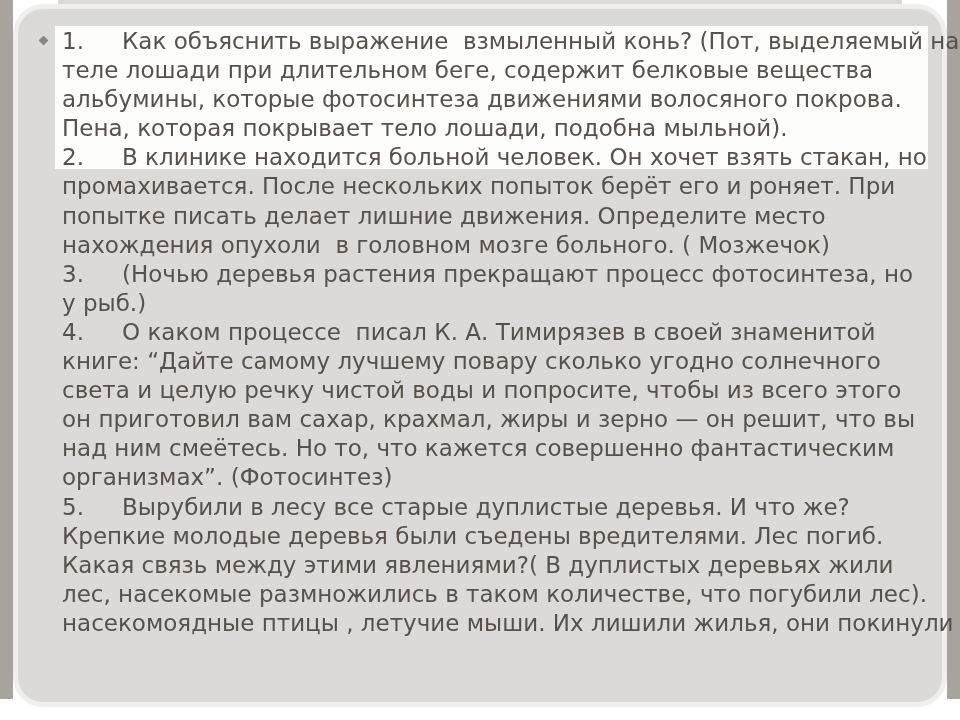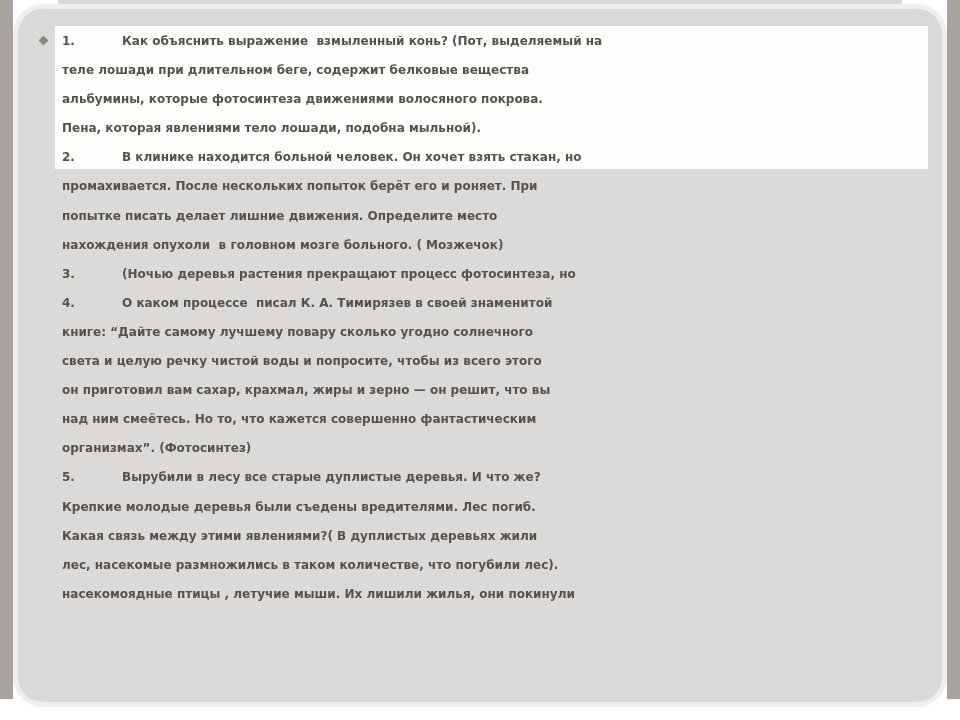--- a/index.html
+++ b/index.html
@@ -29,45 +29,46 @@
     position:absolute;left:55px;top:26px;width:873px;height:143px;
     background:var(--highlight);
   }
   .bullet{
     position:absolute;left:40px;top:37px;width:7px;height:7px;
     background:var(--bullet);transform:rotate(45deg);border-radius:1px;
   }
   .text-block{
     position:absolute;left:62px;top:27px;width:882px;
     color:var(--text);
-    font-size:12px;line-height:29.1px;font-weight:700;
+    font-size:23px;line-height:29.1px;font-weight:400;
   }
   .line{white-space:pre;}
   .num{display:inline-block;width:60px;}
 </style>
 </head>
 <body>
 
 <div class="slide">
   <div class="top-band"></div>
   <div class="strip left"></div>
   <div class="strip right"></div>
   <div class="panel"></div>
   <div class="highlight"></div>
   <div class="bullet"></div>
   <div class="text-block">
       <div class="line"><span class="num">1.</span><span>Как объяснить выражение  взмыленный конь? (Пот, выделяемый на</span></div>
       <div class="line">теле лошади при длительном беге, содержит белковые вещества</div>
       <div class="line">альбумины, которые фотосинтеза движениями волосяного покрова.</div>
-      <div class="line">Пена, которая явлениями тело лошади, подобна мыльной).</div>
+      <div class="line">Пена, которая покрывает тело лошади, подобна мыльной).</div>
       <div class="line"><span class="num">2.</span><span>В клинике находится больной человек. Он хочет взять стакан, но</span></div>
       <div class="line">промахивается. После нескольких попыток берёт его и роняет. При</div>
       <div class="line">попытке писать делает лишние движения. Определите место</div>
       <div class="line">нахождения опухоли  в головном мозге больного. ( Мозжечок)</div>
       <div class="line"><span class="num">3.</span><span>(Ночью деревья растения прекращают процесс фотосинтеза, но</span></div>
+      <div class="line">у рыб.)</div>
       <div class="line"><span class="num">4.</span><span>О каком процессе  писал К. А. Тимирязев в своей знаменитой</span></div>
       <div class="line">книге: “Дайте самому лучшему повару сколько угодно солнечного</div>
       <div class="line">света и целую речку чистой воды и попросите, чтобы из всего этого</div>
       <div class="line">он приготовил вам сахар, крахмал, жиры и зерно — он решит, что вы</div>
       <div class="line">над ним смеётесь. Но то, что кажется совершенно фантастическим</div>
       <div class="line">организмах”. (Фотосинтез)</div>
       <div class="line"><span class="num">5.</span><span>Вырубили в лесу все старые дуплистые деревья. И что же?</span></div>
       <div class="line">Крепкие молодые деревья были съедены вредителями. Лес погиб.</div>
       <div class="line">Какая связь между этими явлениями?( В дуплистых деревьях жили</div>
       <div class="line">лес, насекомые размножились в таком количестве, что погубили лес).</div>

